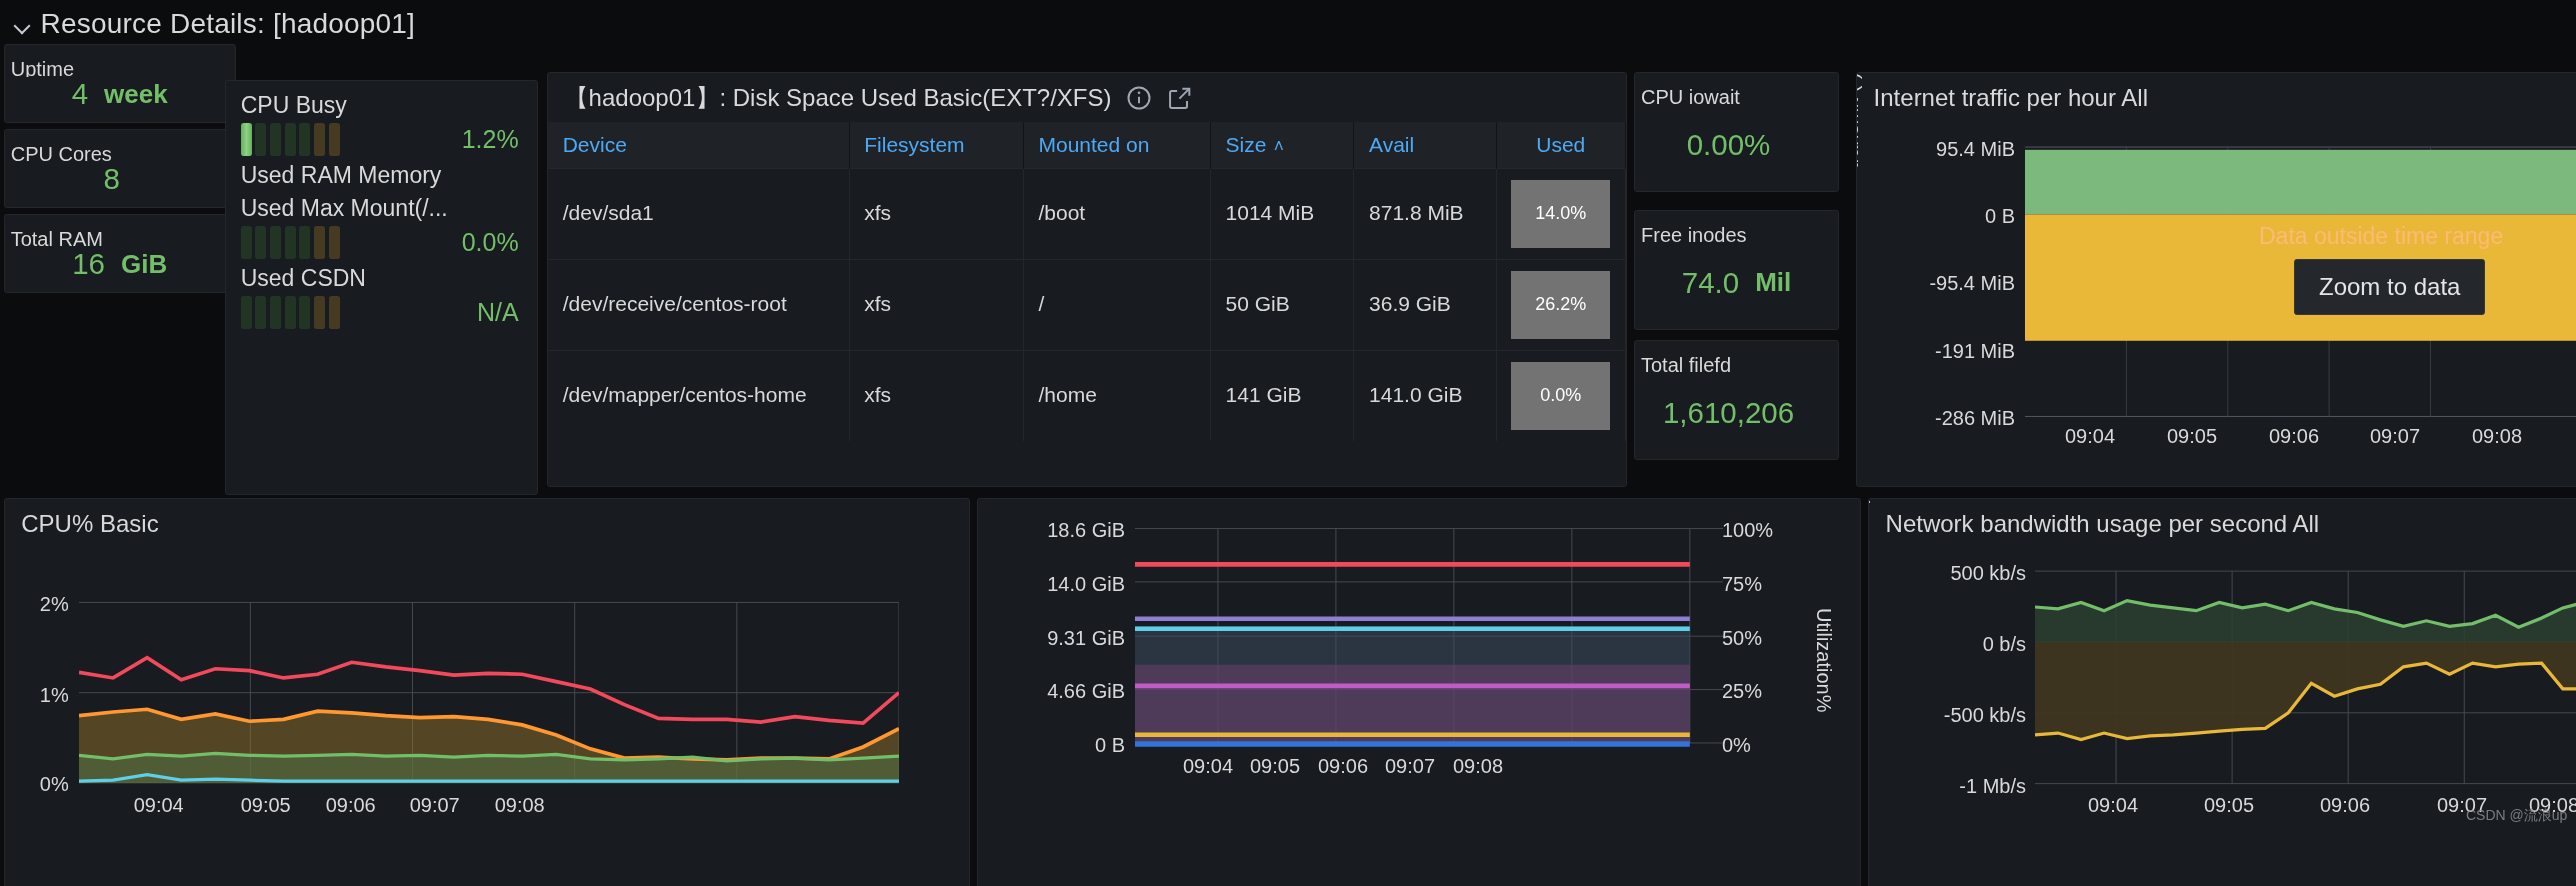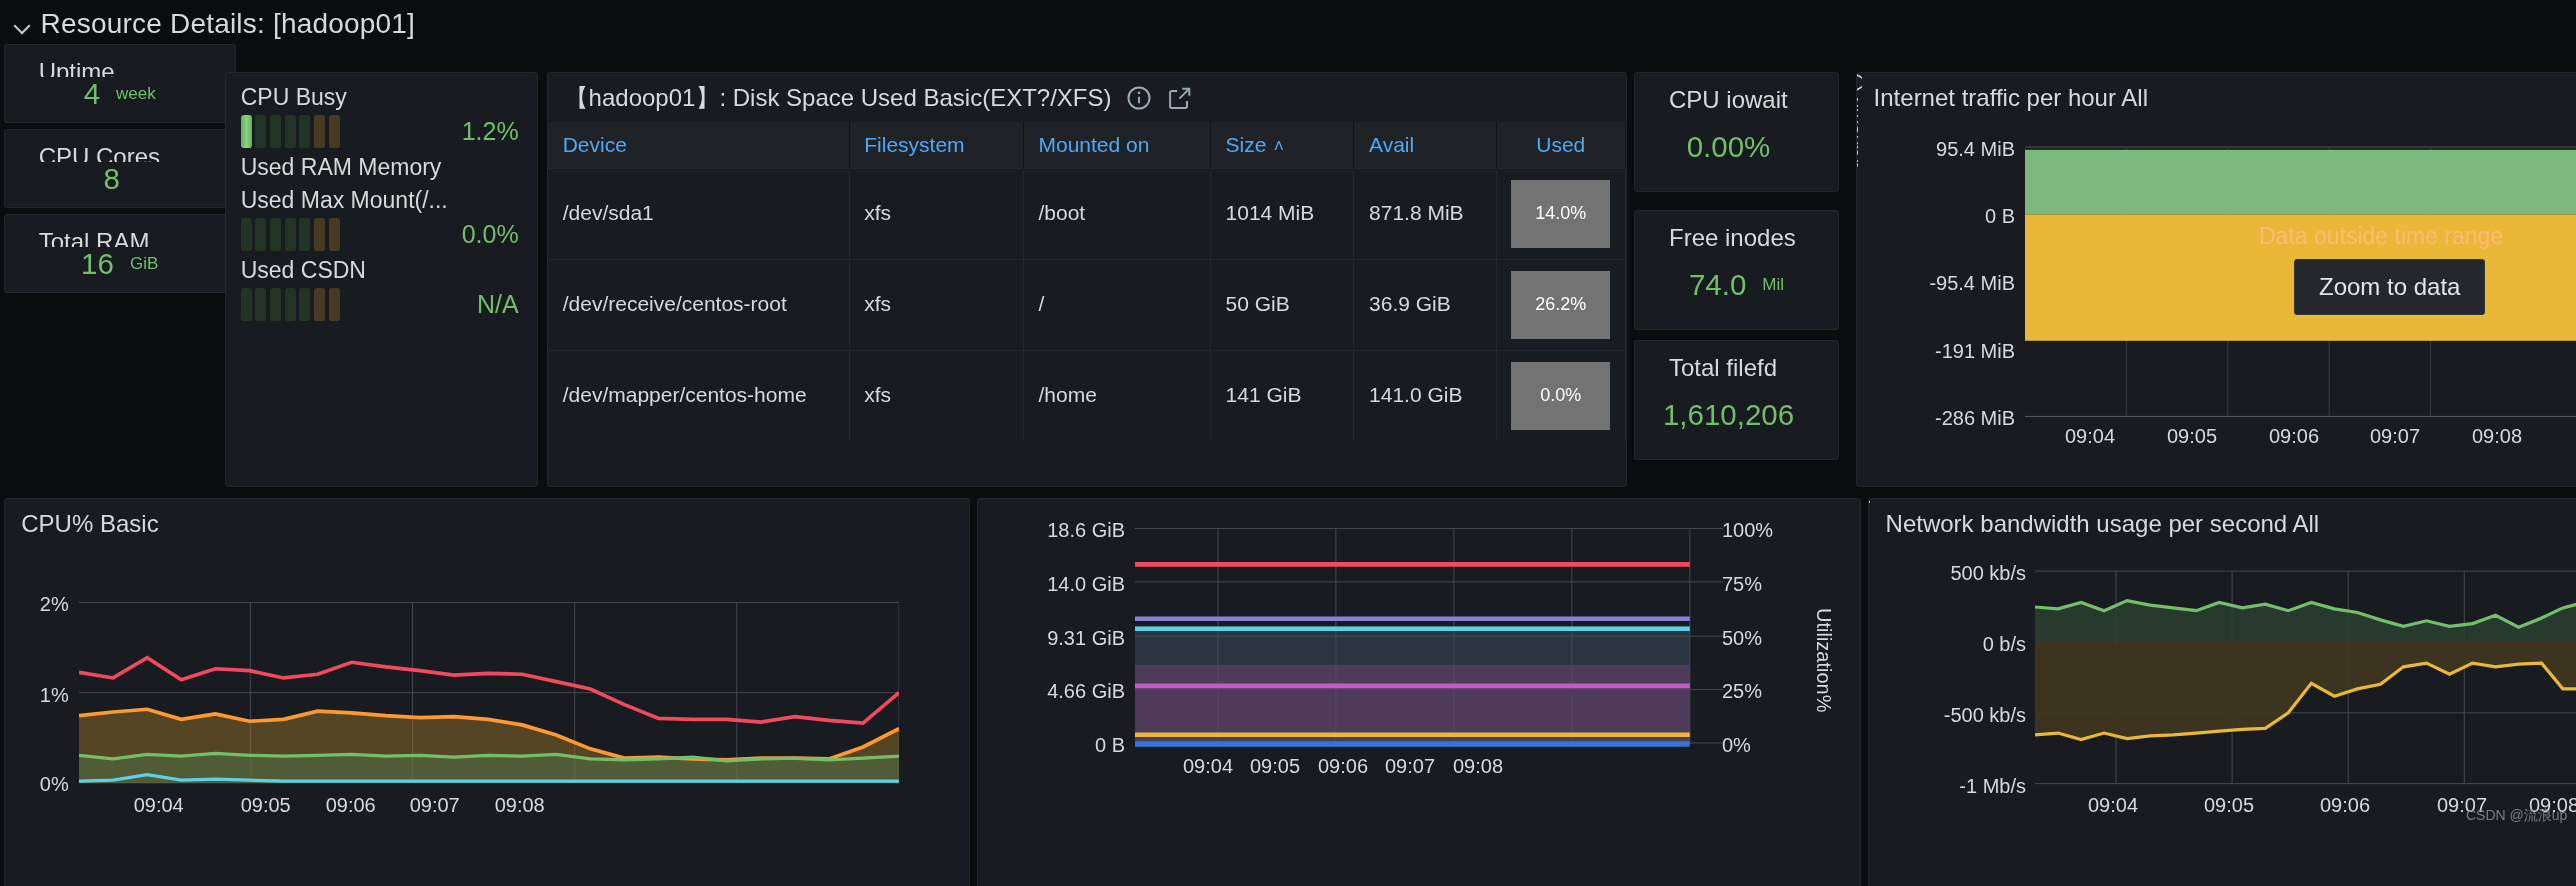--- a/index.html
+++ b/index.html
@@ -38,32 +38,32 @@
     overflow: hidden;
   }
   .panel-title {
     font-size: 24px; color: #d8d9da; font-weight: 400;
     padding: 11px 0 0 16.6px; white-space: nowrap;
   }
 
   
   .stat { display: flex; flex-direction: column; }
   .stat .stat-name {
-    font-size: 24px; color: #d8d9da; padding: 13px 0 0 34px;
+    font-size: 20px; color: #d8d9da; padding: 13px 0 0 6px;
     white-space: nowrap; overflow: hidden;
   }
   .stat .stat-value {
     flex: 1; display: flex; align-items: center; justify-content: center;
     font-size: 29.5px; font-weight: 400; color: #73bf69;
     padding-bottom: 11px;
   }
-  .stat .stat-value .unit { font-size: 17px; margin-left: 16px; }
-
-  
-  .gauge-panel { padding: 9.2px 14.7px 5.5px 14.7px; }
+  .stat .stat-value .unit { font-size: 26px; margin-left: 16px; font-weight: bold; }
+
+  
+  .gauge-panel { padding: 9.2px 14.7px 5.5px 14.7px; margin-top: 8px; }
   .gauge-row { margin-bottom: 1.8px; }
   .gauge-label {
     font-size: 23px; color: #d8d9da; white-space: nowrap;
     overflow: hidden; text-overflow: ellipsis; line-height: 31px;
   }
   .gauge-body { display: flex; align-items: center; gap: 13px; height: 37px; }
   .gauge-bars { display: flex; gap: 3.7px; }
   .gauge-bars span { width: 11px; height: 33px; border-radius: 2.8px; display: block; }
   .gauge-val {
     font-size: 25px; color: #73bf69; flex: 1; text-align: right;

